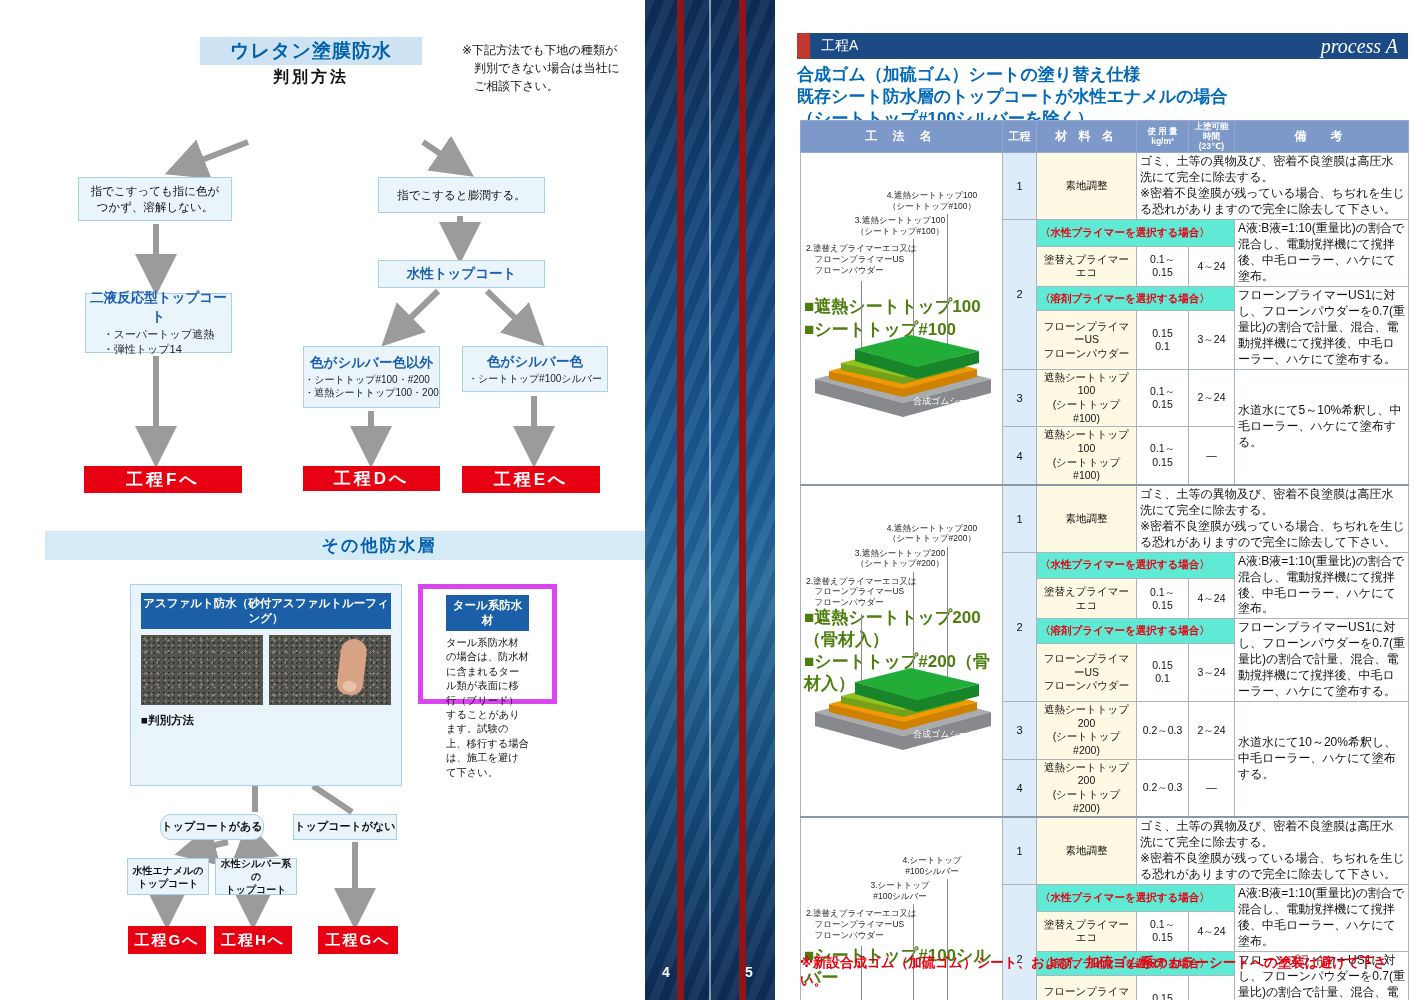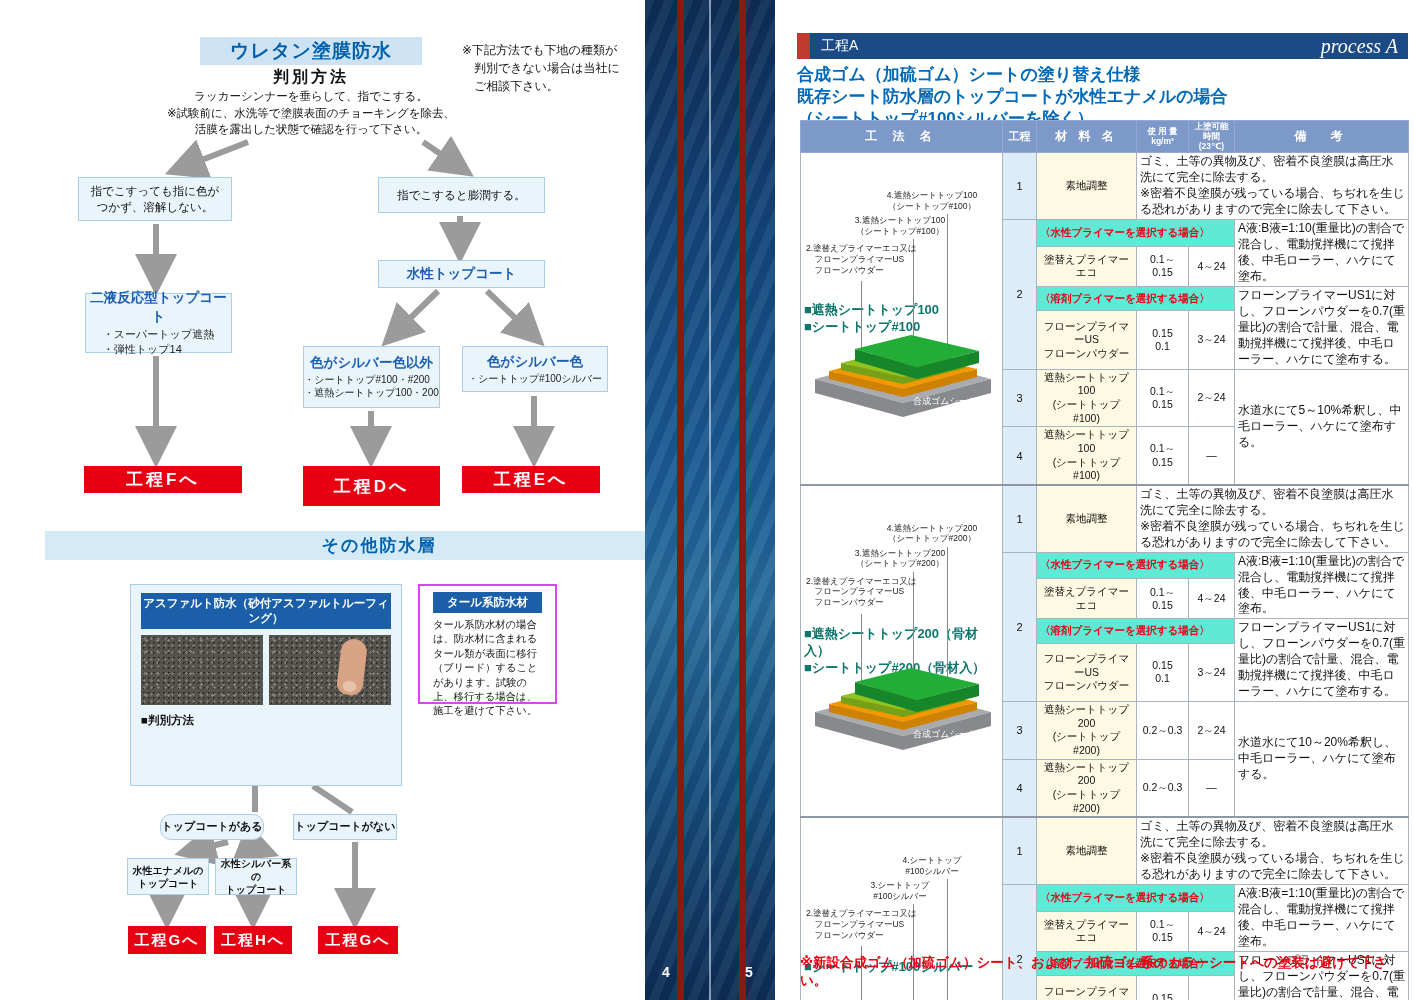--- a/index.html
+++ b/index.html
@@ -37,21 +37,21 @@
                           radial-gradient(#2e2d2b 1px,transparent 1px),
                           radial-gradient(#8a8578 1px,transparent 1.4px);
          background-size:7px 7px,5px 5px,11px 11px;}
   .finger{position:absolute;right:26px;top:4px;width:26px;height:56px;background:#d8a285;
           border-radius:13px 13px 11px 11px;transform:rotate(7deg);}
   .finger .nail{position:absolute;left:6px;bottom:3px;width:14px;height:11px;background:#e7c2aa;
                 border-radius:50%;}
   .ident-title{margin-top:8px;font-weight:bold;font-size:11.5px;color:#111;}
   .ident-bullets{font-size:10.5px;line-height:1.45;color:#111;margin-top:2px;}
   .tar-box{position:absolute;left:418px;top:584px;width:139px;height:120px;background:#fff;
-           border:2px solid #d946ef;padding:6px 13px;}
+           border:5px solid #d946ef;padding:6px 23px;}
   .tar-box .dk-header{font-size:11.5px;}
   .tar-body{font-size:10.3px;line-height:1.4;margin-top:5px;color:#111;}
   .small-fbox{font-size:11px;font-weight:bold;}
   .two-line-fbox{font-size:10px;font-weight:bold;line-height:1.3;}
   .goto-sm{font-size:15px;letter-spacing:2px;}
   
   .spine{position:absolute;left:645px;top:0;width:130px;height:1000px;
          background:linear-gradient(180deg,#0e2d55 0%,#14457a 22%,#1c5d95 48%,#2a6d9c 60%,#17507f 78%,#0e2d55 100%);}
   .spine::before{content:"";position:absolute;inset:0;
          background:repeating-linear-gradient(112deg,rgba(255,255,255,.05) 0 9px,rgba(0,0,40,.08) 9px 18px);}
@@ -80,21 +80,21 @@
   .proc-table th{background:#7d99ca;color:#fff;font-weight:bold;border-color:#93a9d2;}
   .th-usage div,.th-time div{font-size:8.5px;line-height:1.15;font-weight:bold;}
   .th-method{font-size:12px;letter-spacing:6px;}
   .th-step{font-size:11px;}
   .th-material{font-size:12px;letter-spacing:4px;}
   .th-remarks{font-size:12px;letter-spacing:6px;}
   tr.r1{height:66px;} tr.rsub,tr.rsubb{height:20px;} tr.r2a{height:30px;}
   tr.r2b{height:48px;} tr.r3{height:42px;} tr.r4{height:40px;}
   tr.sec-start td{border-top:2px solid #8d98a4;}
   .method-cell{position:relative;background:#fff;vertical-align:top;padding:4px 5px;}
-  .mnames{font-size:13px;font-weight:bold;color:#0f766e;line-height:1.3;}
+  .mnames{font-size:17px;font-weight:bold;color:#4d7c0f;line-height:1.3;}
   .dlab{position:absolute;font-size:8.5px;line-height:1.25;color:#222;}
   .dlab4{left:66px;top:37px;width:130px;text-align:center;}
   .dlab3{left:34px;top:62px;width:130px;text-align:center;}
   .dlab2{left:5px;top:90px;width:120px;text-align:left;}
   .dline{position:absolute;width:1px;background:#8a8a8a;}
   .dline4{left:146px;top:61px;height:135px;}
   .dline3{left:112px;top:86px;height:120px;}
   .dline2{left:60px;top:128px;height:90px;}
   .ddiag{position:absolute;left:6px;top:146px;width:190px;height:120px;}
   .step-no{background:#dcecf8;text-align:center;font-size:11px;color:#111;}
@@ -136,25 +136,20 @@
       </g>
     </svg>
 
     <div class="title-box">ウレタン塗膜防水</div>
     <div class="side-note">
       <div>※下記方法でも下地の種類が</div>
       <div>　判別できない場合は当社に</div>
       <div>　ご相談下さい。</div>
     </div>
     <div class="method-heading">判別方法</div>
-    <div class="method-lines">
-      <div>ラッカーシンナーを垂らして、指でこする。</div>
-      <div>※試験前に、水洗等で塗膜表面のチョーキングを除去、</div>
-      <div>活膜を露出した状態で確認を行って下さい。</div>
-    </div>
 
     <div class="fbox" style="left:78px;top:177px;width:154px;height:44px;">
       <div>指でこすっても指に色が</div>
       <div>つかず、溶解しない。</div>
     </div>
     <div class="fbox" style="left:378px;top:177px;width:167px;height:36px;">
       <div>指でこすると膨潤する。</div>
     </div>
     <div class="fbox" style="left:85px;top:293px;width:147px;height:60px;">
       <div class="ftitle">二液反応型トップコート</div>
@@ -174,21 +169,21 @@
       </div>
     </div>
     <div class="fbox" style="left:462px;top:346px;width:146px;height:46px;">
       <div class="ftitle">色がシルバー色</div>
       <div class="fitems" style="font-size:10px;">
         <div>・シートトップ#100シルバー</div>
       </div>
     </div>
 
     <div class="goto" style="left:84px;top:466px;width:158px;height:27px;">工程Fへ</div>
-    <div class="goto" style="left:303px;top:466px;width:137px;height:40px;">工程Dへ</div>
+    <div class="goto" style="left:303px;top:466px;width:137px;height:25px;">工程Dへ</div>
     <div class="goto" style="left:462px;top:466px;width:138px;height:27px;">工程Eへ</div>
 
     <div class="band">その他防水層</div>
 
     <div class="asphalt-box">
       <div class="dk-header">アスファルト防水（砂付アスファルトルーフィング）</div>
       <div class="photo-row">
         <div class="photo"></div>
         <div class="photo">
           <div class="finger">

